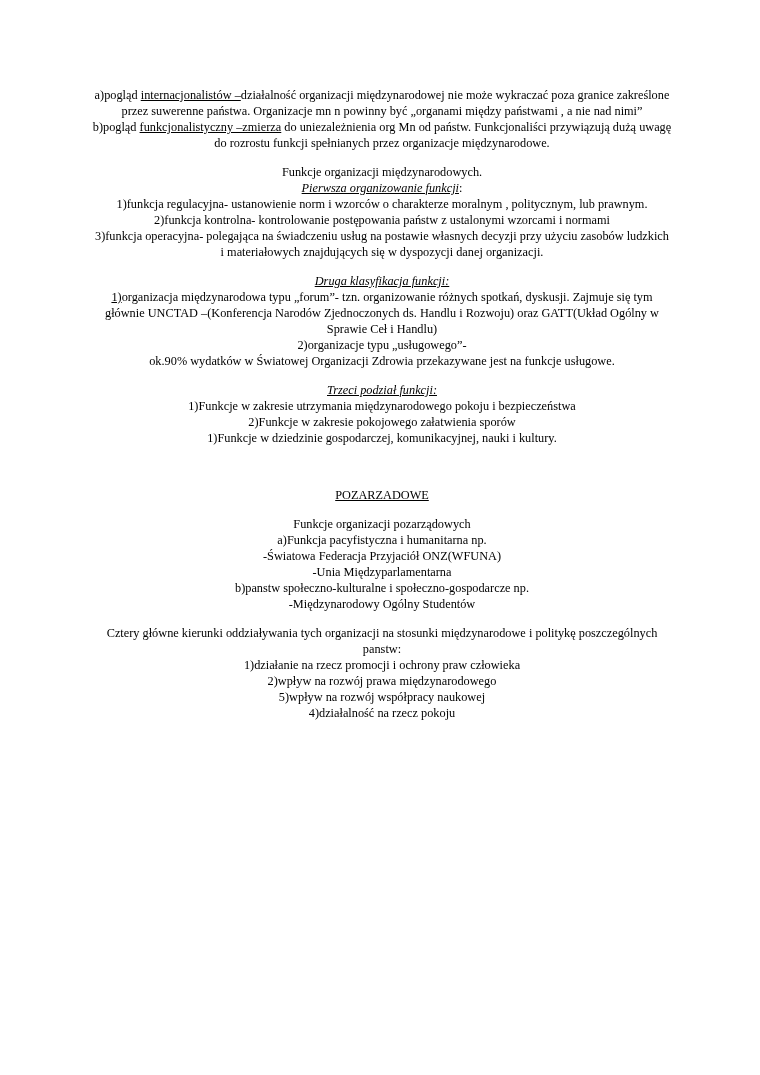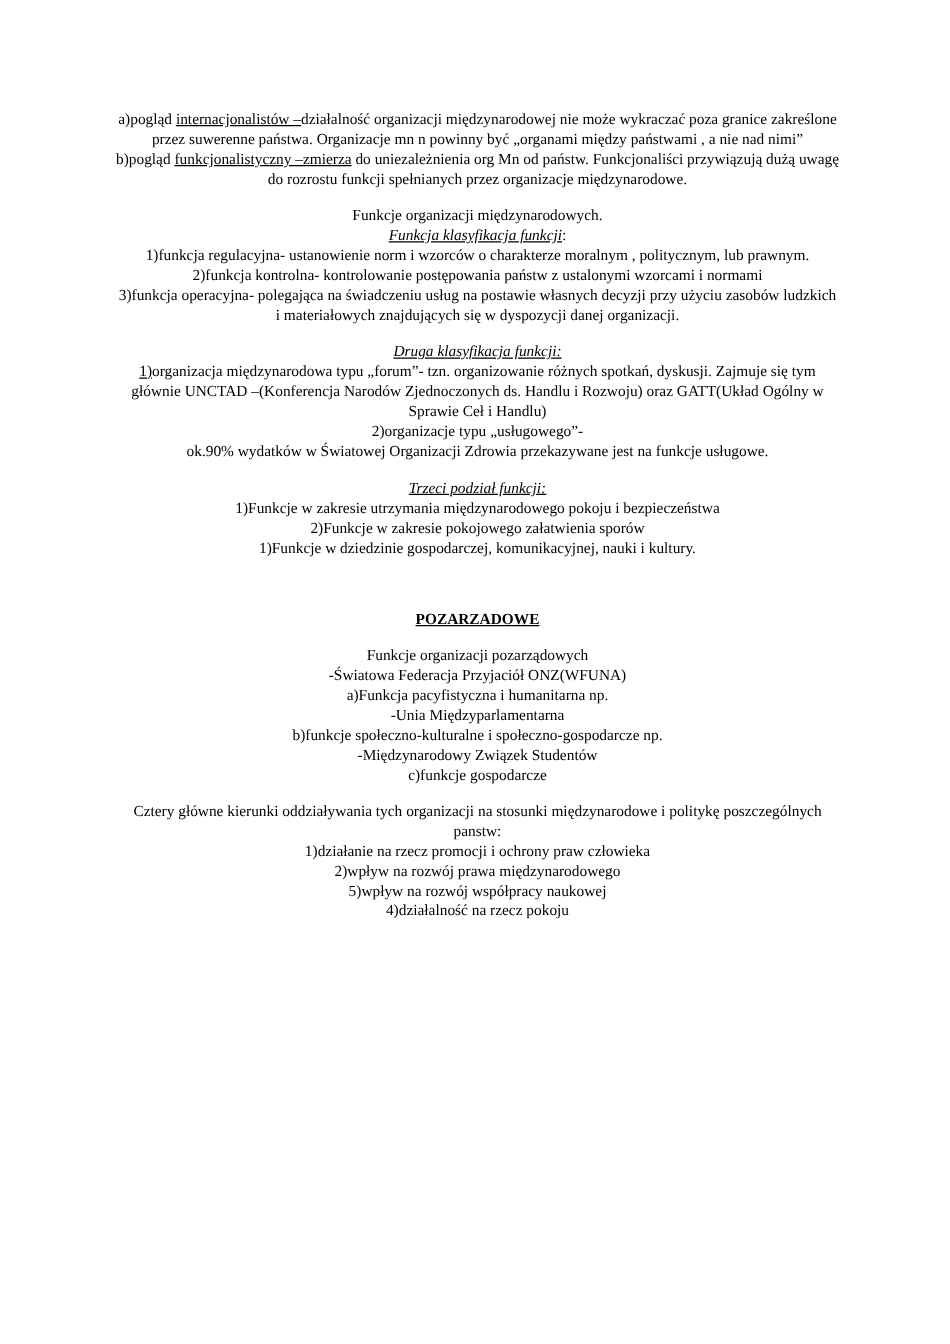--- a/index.html
+++ b/index.html
@@ -36,21 +36,21 @@
     height: 28px;
   }
   .u {
     text-decoration: underline;
   }
   .iu {
     font-style: italic;
     text-decoration: underline;
   }
   .bu {
-    font-weight: bold;
+    font-weight: normal;
     text-decoration: underline;
   }
   .heading {
     margin: 0;
     font-size: 12.3px;
   }
 </style>
 </head>
 <body>
 
@@ -58,21 +58,21 @@
   <div class="doc">
 
     <p class="para"><span>a)pogląd </span><span class="u">internacjonalistów –</span><span>działalność organizacji międzynarodowej nie może wykraczać poza granice zakreślone przez suwerenne państwa. Organizacje mn n powinny być „organami między państwami , a nie nad nimi”</span></p>
 
     <p class="para"><span>b)pogląd </span><span class="u">funkcjonalistyczny –zmierza</span><span> do uniezależnienia org Mn od państw. Funkcjonaliści przywiązują dużą uwagę do rozrostu funkcji spełnianych przez organizacje międzynarodowe.</span></p>
 
     <div class="blank"></div>
 
     <p class="para">Funkcje organizacji międzynarodowych.</p>
 
-    <p class="para"><span class="iu">Funkcja klasyfikacja funkcji</span><span>:</span></p>
+    <p class="para"><span class="iu">Pierwsza organizowanie funkcji</span><span>:</span></p>
 
     <p class="para">1)funkcja regulacyjna- ustanowienie norm i wzorców  o charakterze moralnym , politycznym, lub prawnym.</p>
     <p class="para">2)funkcja kontrolna- kontrolowanie postępowania państw z ustalonymi wzorcami i normami</p>
     <p class="para">3)funkcja operacyjna- polegająca na świadczeniu usług na postawie własnych decyzji przy użyciu zasobów ludzkich i materiałowych znajdujących się w dyspozycji danej organizacji.</p>
 
     <div class="blank"></div>
 
     <p class="para"><span class="iu">Druga klasyfikacja funkcji:</span></p>
 
     <p class="para"><span class="u">1)</span><span>organizacja międzynarodowa typu „forum”- tzn. organizowanie różnych spotkań, dyskusji. Zajmuje się tym głównie UNCTAD –(Konferencja Narodów Zjednoczonych ds. Handlu i Rozwoju) oraz GATT(Układ Ogólny w Sprawie Ceł i Handlu)</span></p>
@@ -89,26 +89,25 @@
     <p class="para">1)Funkcje w dziedzinie gospodarczej, komunikacyjnej, nauki i kultury.</p>
 
     <div class="blank-lg"></div>
     <div class="blank"></div>
 
     <p class="heading"><span class="bu">POZARZADOWE</span></p>
 
     <div class="blank"></div>
 
     <p class="para">Funkcje organizacji pozarządowych</p>
+    <p class="para">a)Funkcja pacyfistyczna i humanitarna np.</p>
     <p class="para">-Światowa Federacja Przyjaciół ONZ(WFUNA)</p>
-    <p class="para">a)Funkcja pacyfistyczna i humanitarna np.</p>
     <p class="para">-Unia Międzyparlamentarna</p>
-    <p class="para">b)funkcje społeczno-kulturalne i społeczno-gospodarcze np.</p>
-    <p class="para">-Międzynarodowy Związek Studentów</p>
-    <p class="para">c)funkcje gospodarcze</p>
+    <p class="para">b)panstw społeczno-kulturalne i społeczno-gospodarcze np.</p>
+    <p class="para">-Międzynarodowy Ogólny Studentów</p>
 
     <div class="blank"></div>
 
     <p class="para">Cztery główne kierunki oddziaływania tych organizacji na stosunki międzynarodowe i politykę poszczególnych panstw:</p>
     <p class="para">1)działanie na rzecz promocji i ochrony praw człowieka</p>
     <p class="para">2)wpływ na rozwój prawa międzynarodowego</p>
     <p class="para">5)wpływ na rozwój współpracy naukowej</p>
     <p class="para">4)działalność na rzecz pokoju</p>
 
   </div>

